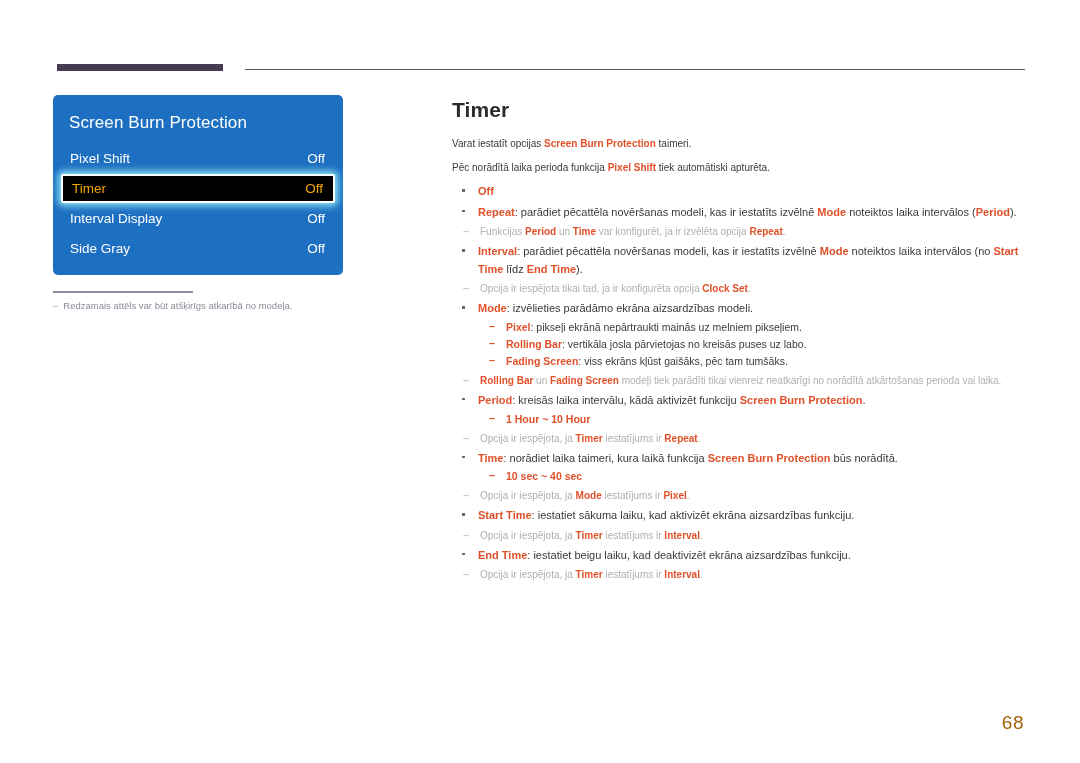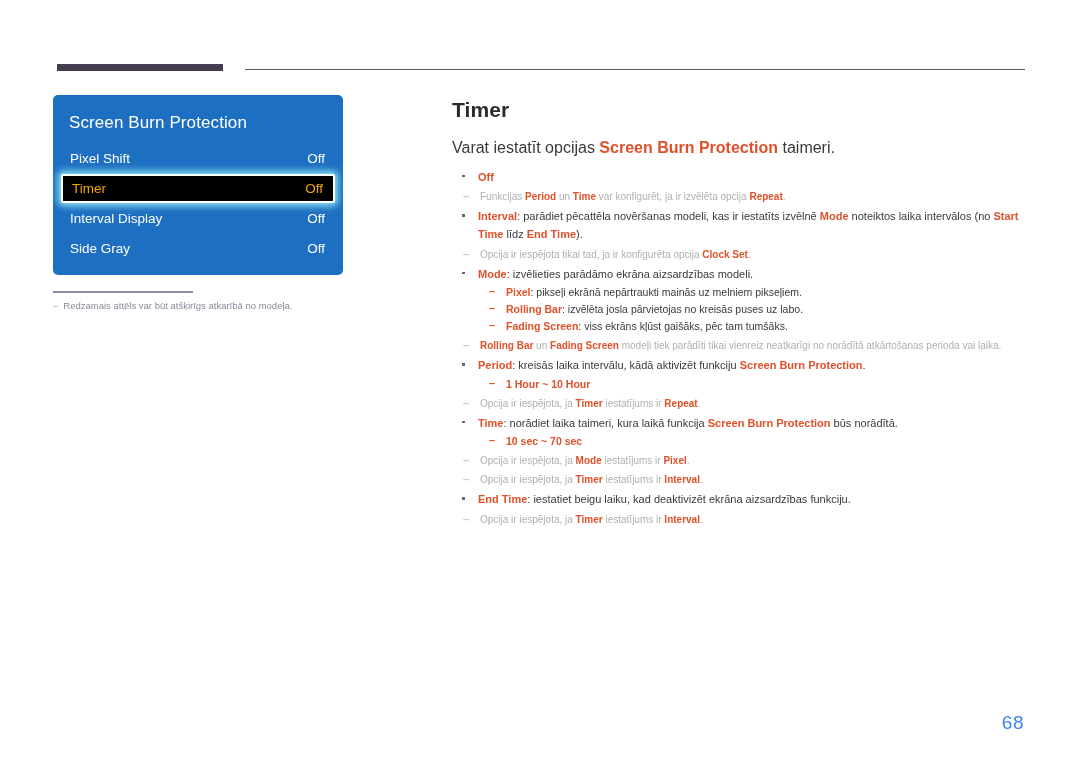--- a/index.html
+++ b/index.html
@@ -120,21 +120,21 @@
     width: 578px;
   }
   h1.page-title {
     font-size: 21px;
     font-weight: bold;
     color: #2b2b2b;
     margin: 0 0 14px 0;
     letter-spacing: .1px;
   }
   p.intro {
-    font-size: 16px;
+    font-size: 10px;
     line-height: 1.55;
     margin: 0 0 8px 0;
     color: #3a3a3a;
   }
   .b { color: #e0512a; font-weight: bold; }
 
   ul.lvl1 {
     list-style: none;
     margin: 0;
     padding: 0;
@@ -196,21 +196,21 @@
     font-weight: bold;
   }
   .note .b { color: #e0512a; font-weight: bold; }
   .note.tight { margin: 2px 0 4px 0; }
 
   .pagenum {
     position: absolute;
     right: 56px;
     bottom: 29px;
     font-size: 19px;
-    color: #3b82f6;
+    color: #a16207;
     letter-spacing: .5px;
   }
 </style>
 </head>
 <body>
 
 <div class="top-rules">
   <div class="rule-thick"></div>
   <div class="rule-thin"></div>
 </div>
@@ -253,28 +253,35 @@
 </div>
 
 <div class="content">
 
   <h1 class="page-title">Timer</h1>
 
   <p class="intro">
     <span>Varat iestatīt opcijas </span><span class="b">Screen Burn Protection</span><span> taimeri.</span>
   </p>
 
+  <p class="intro">
+    <span>Pēc norādītā laika perioda funkcija </span><span class="b">Pixel Shift</span><span> tiek automātiski apturēta.</span>
+  </p>
 
   <ul class="lvl1">
 
     <li class="item1">
       <span class="bullet"></span>
       <span class="b">Off</span>
     </li>
 
+    <li class="item1">
+      <span class="bullet"></span>
+      <span class="b">Repeat</span><span>: parādiet pēcattēla novēršanas modeli, kas ir iestatīts izvēlnē </span><span class="b">Mode</span><span> noteiktos laika intervālos (</span><span class="b">Period</span><span>).</span>
+    </li>
 
     <div class="note tight">
       <span class="dash3">–</span><span>Funkcijas </span><span class="b">Period</span><span> un </span><span class="b">Time</span><span> var konfigurēt, ja ir izvēlēta opcija </span><span class="b">Repeat</span><span>.</span>
     </div>
 
     <li class="item1">
       <span class="bullet"></span>
       <span class="b">Interval</span><span>: parādiet pēcattēla novēršanas modeli, kas ir iestatīts izvēlnē </span><span class="b">Mode</span><span> noteiktos laika intervālos (no </span><span class="b">Start Time</span><span> līdz </span><span class="b">End Time</span><span>).</span>
     </li>
 
@@ -284,21 +291,21 @@
 
     <li class="item1">
       <span class="bullet"></span>
       <span class="b">Mode</span><span>: izvēlieties parādāmo ekrāna aizsardzības modeli.</span>
 
       <ul class="lvl2">
         <li class="item2">
           <span class="dash2">–</span><span class="b">Pixel</span><span>: pikseļi ekrānā nepārtraukti mainās uz melniem pikseļiem.</span>
         </li>
         <li class="item2">
-          <span class="dash2">–</span><span class="b">Rolling Bar</span><span>: izvēlēta josla pārvietojas no kreisās puses uz labo.</span>
+          <span class="dash2">–</span><span class="b">Rolling Bar</span><span>: vertikāla josla pārvietojas no kreisās puses uz labo.</span>
         </li>
         <li class="item2">
           <span class="dash2">–</span><span class="b">Fading Screen</span><span>: viss ekrāns kļūst gaišāks, pēc tam tumšāks.</span>
         </li>
       </ul>
     </li>
 
     <div class="note tight">
       <span class="dash3">–</span><span class="b">Rolling Bar</span><span> un </span><span class="b">Fading Screen</span><span> modeļi tiek parādīti tikai vienreiz neatkarīgi no norādītā atkārtošanas perioda vai laika.</span>
     </div>
@@ -317,29 +324,33 @@
     <div class="note tight">
       <span class="dash3">–</span><span>Opcija ir iespējota, ja </span><span class="b">Timer</span><span> iestatījums ir </span><span class="b">Repeat</span><span>.</span>
     </div>
 
     <li class="item1">
       <span class="bullet"></span>
       <span class="b">Time</span><span>: norādiet laika taimeri, kura laikā funkcija </span><span class="b">Screen Burn Protection</span><span> būs norādītā.</span>
 
       <ul class="lvl2">
         <li class="item2 allbold">
-          <span class="dash2">–</span><span>10 sec ~ 70 sec</span>
+          <span class="dash2">–</span><span>10 sec ~ 40 sec</span>
         </li>
       </ul>
     </li>
 
     <div class="note tight">
       <span class="dash3">–</span><span>Opcija ir iespējota, ja </span><span class="b">Mode</span><span> iestatījums ir </span><span class="b">Pixel</span><span>.</span>
     </div>
 
+    <li class="item1">
+      <span class="bullet"></span>
+      <span class="b">Start Time</span><span>: iestatiet sākuma laiku, kad aktivizēt ekrāna aizsardzības funkciju.</span>
+    </li>
 
     <div class="note tight">
       <span class="dash3">–</span><span>Opcija ir iespējota, ja </span><span class="b">Timer</span><span> iestatījums ir </span><span class="b">Interval</span><span>.</span>
     </div>
 
     <li class="item1">
       <span class="bullet"></span>
       <span class="b">End Time</span><span>: iestatiet beigu laiku, kad deaktivizēt ekrāna aizsardzības funkciju.</span>
     </li>
 

